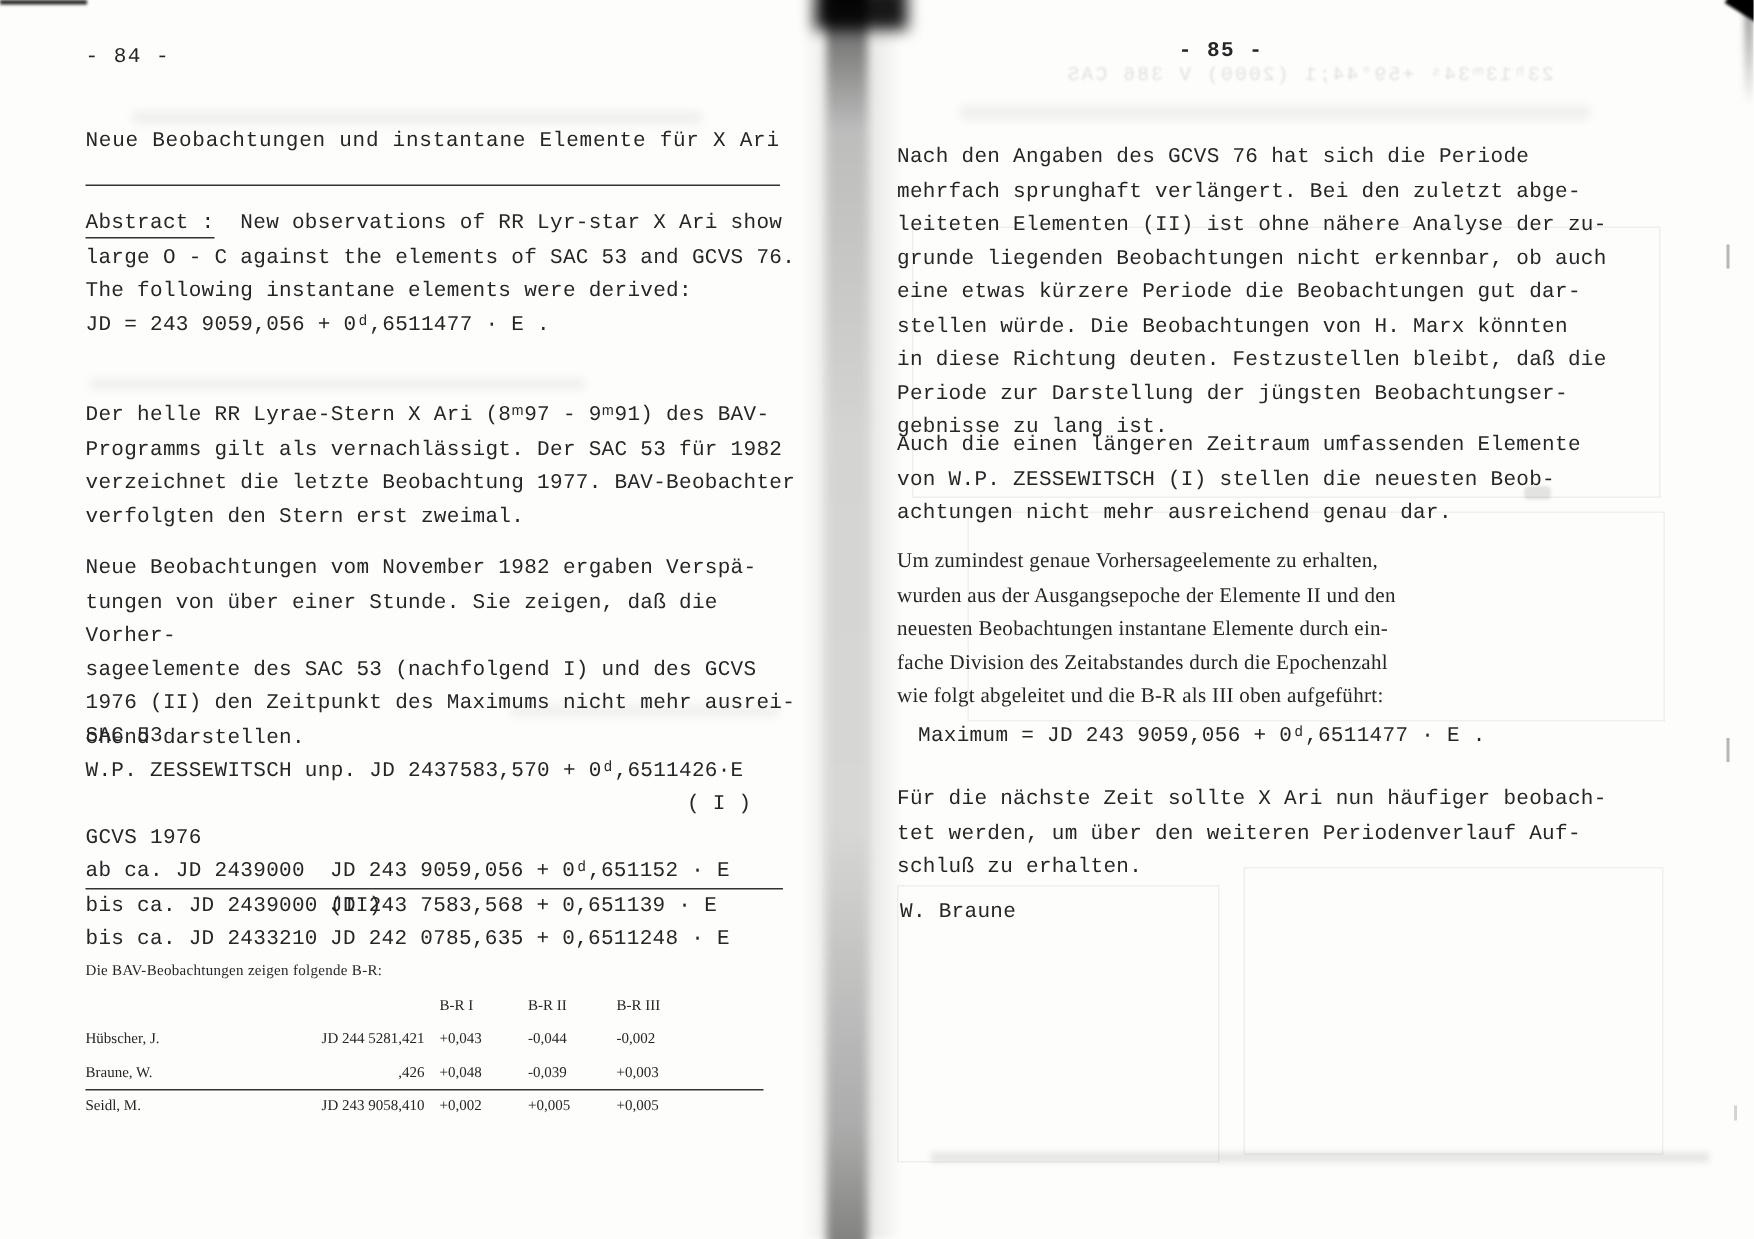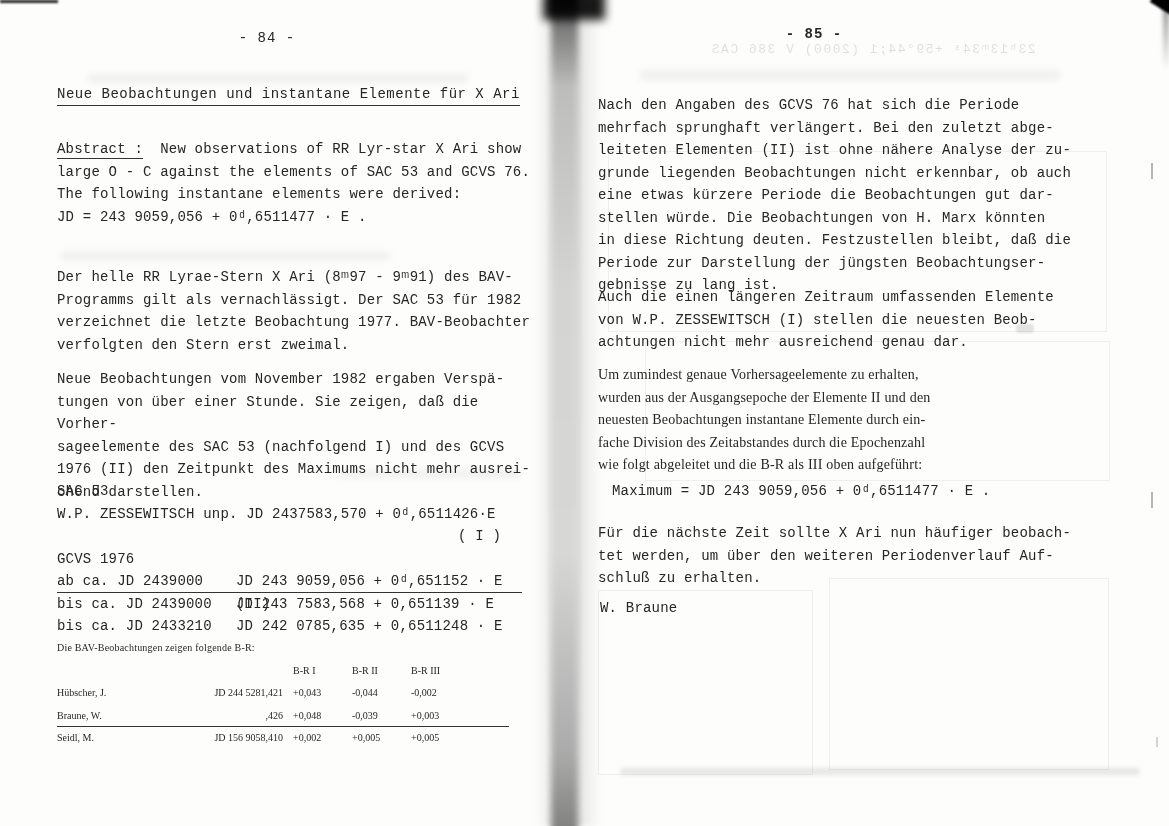--- a/index.html
+++ b/index.html
@@ -7,39 +7,39 @@
     width:1169px;height:826px;overflow:hidden;position:relative;
     background:#fdfdfc;
     font-family:"Liberation Mono","DejaVu Sans Mono",monospace;
     color:#262626;
   }
   .scan{position:absolute;inset:0;}
   .page{position:absolute;top:0;height:826px;}
   .page-left{left:0;width:552px;}
   .page-right{left:598px;width:571px;}
   .pagenum{position:absolute;font-size:14px;letter-spacing:1px;}
-  .pagenum-l{left:57px;top:30px;width:420px;text-align:center;}
+  .pagenum-l{left:57px;top:30px;width:420px;}
   .pagenum-r{left:16px;top:26px;width:400px;text-align:center;font-weight:bold;}
   .title{
     position:absolute;left:57px;top:86px;margin:0;
     font-size:14px;font-weight:normal;letter-spacing:0.5px;
-    border-bottom:1.4px solid #333;padding-bottom:3px;display:inline-block;
+    border-bottom:1.4px solid #333;padding-bottom:21px;display:inline-block;
   }
   .para{
     position:absolute;margin:0;white-space:pre-wrap;
     font-size:14px;line-height:22.5px;letter-spacing:0.2px;width:482px;
   }
   .underlined-label{border-bottom:1.4px solid #333;padding-bottom:1px;}
   .abstract{left:57px;top:138px;}
   .p-star{left:57px;top:266px;}
   .p-newobs{left:57px;top:368px;}
   .elements{position:absolute;left:57px;top:480px;width:465px;font-size:14px;}
   .el-line,.el-row{height:22.5px;line-height:22.5px;letter-spacing:0.2px;}
   .el-label{padding-left:401px;}
-  .el-row{display:grid;grid-template-columns:163px 1fr;gap:16px;}
+  .el-row{display:grid;grid-template-columns:163px 1fr;}
   .el-underline{border-bottom:1.4px solid #333;box-sizing:border-box;}
   .obs{position:absolute;left:57px;top:637px;width:452px;font-size:10px;font-family:Liberation Serif, serif;}
   .obs-intro{height:22.5px;line-height:22.5px;letter-spacing:0.2px;}
   .obs-header{display:grid;grid-template-columns:236px 59px 59px 98px;height:22.5px;line-height:22.5px;}
   .obs-row{display:grid;grid-template-columns:100px 136px 59px 59px 98px;height:22.5px;line-height:22.5px;}
   .c-jd{text-align:right;padding-right:10px;}
   .row-underline{border-bottom:1.4px solid #333;box-sizing:border-box;}
   .pr-1{left:0;top:94px;}
   .pr-2{left:0;top:286px;}
   .pr-3{left:0;top:364px;font-family:Liberation Serif, serif;}
@@ -156,21 +156,21 @@
       </div>
       <div class="obs-row row-underline">
         <span>Braune, W.</span>
         <span class="c-jd">,426</span>
         <span>+0,048</span>
         <span>-0,039</span>
         <span>+0,003</span>
       </div>
       <div class="obs-row">
         <span>Seidl, M.</span>
-        <span class="c-jd">JD 156 9058,410</span>
+        <span class="c-jd">JD 243 9058,410</span>
         <span>+0,002</span>
         <span>+0,005</span>
         <span>+0,005</span>
       </div>
     </div>
   </section>
 
   <section class="page page-right">
     <div class="bleed-text">23ʰ13ᵐ34ˢ +59°44;1 (2000)   V 386 CAS</div>
     <div class="pagenum pagenum-r">- 85 -</div>

